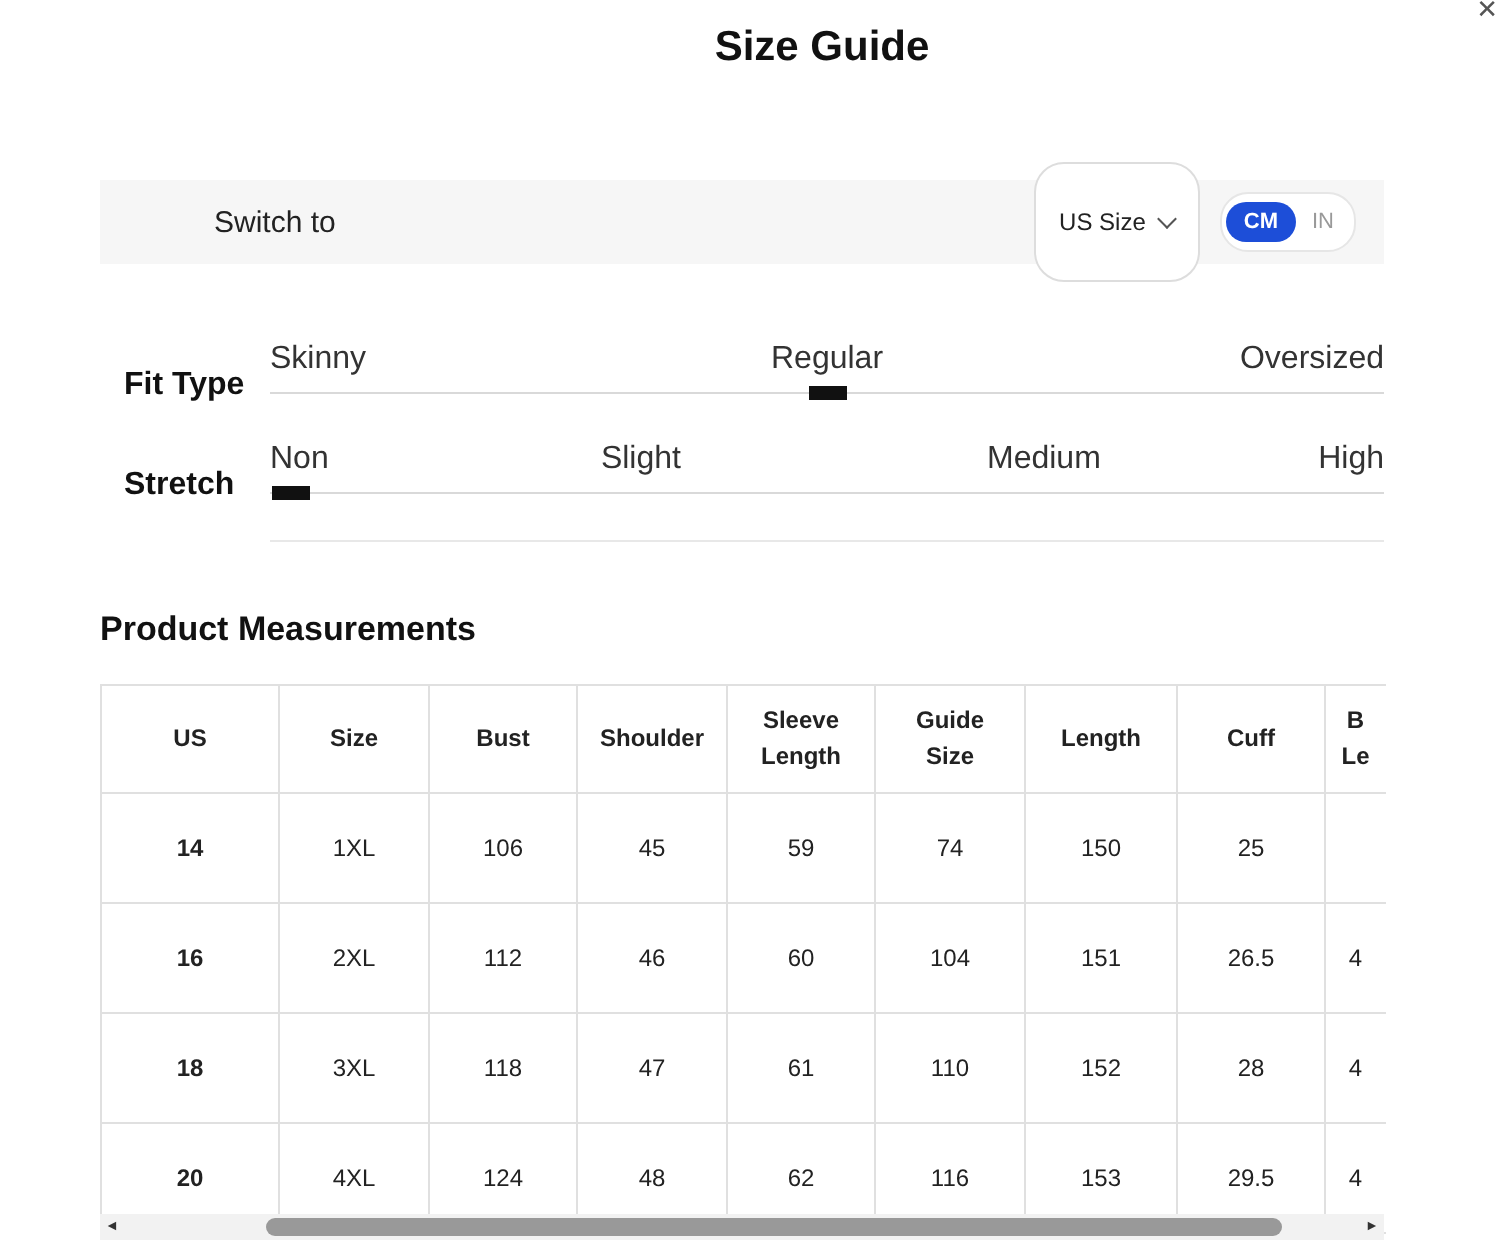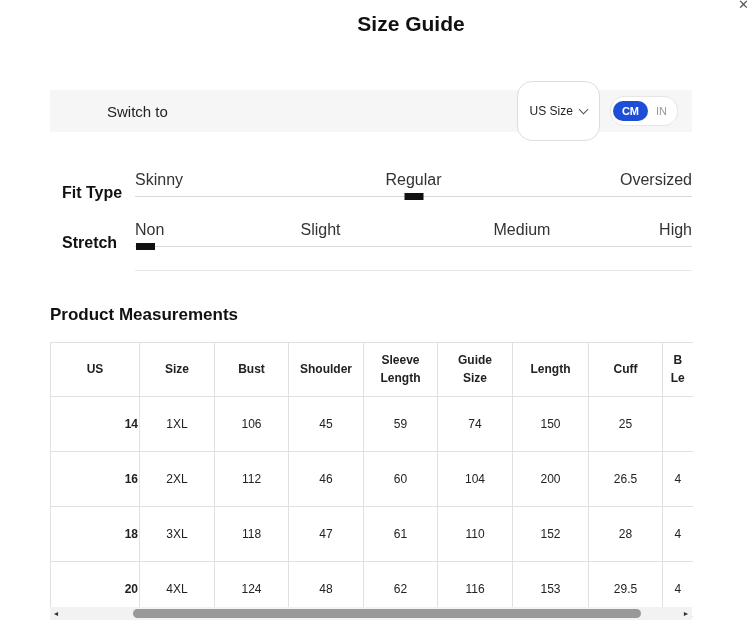--- a/index.html
+++ b/index.html
@@ -61,21 +61,21 @@
   table.meas { width:642px; table-layout:fixed; border-collapse:collapse; }
   col.c0{width:89px} col.c1{width:75px} col.c2{width:74px} col.c3{width:75px}
   col.c4{width:74px} col.c5{width:75px} col.c6{width:76px} col.c7{width:74px} col.c8{width:30px}
   .meas th, .meas td {
     border:1px solid #e0e0e0; text-align:center; vertical-align:middle;
     font-size:12px; color:#222; overflow:hidden;
   }
   .meas th { font-weight:bold; height:51px; white-space:pre-line; line-height:1.45; }
   .meas td { height:52px; font-weight:normal; }
   .meas th:last-child, .meas td:last-child { border-right:none; }
-  .meas td.col-first { font-weight:bold;text-align:right; }
+  .meas td.col-first { font-weight:bold; }
   
   .hscroll {
     position:absolute; left:50px; top:607px; width:642px; height:13px;
     background:#f2f2f2; display:flex; align-items:center;
   }
   .hscroll .arr { font-size:7px; color:#333; width:12px; text-align:center; cursor:pointer; line-height:13px; }
   .hscroll .arr.left { position:absolute; left:0; }
   .hscroll .arr.right { position:absolute; right:0; }
   .hscroll .thumb {
     position:absolute; left:13%; width:79%; top:2px; height:9px;
@@ -173,21 +173,21 @@
             <td>25</td>
             <td></td>
           </tr>
           <tr>
             <td class="col-first">16</td>
             <td>2XL</td>
             <td>112</td>
             <td>46</td>
             <td>60</td>
             <td>104</td>
-            <td>200</td>
+            <td>151</td>
             <td>26.5</td>
             <td>4</td>
           </tr>
           <tr>
             <td class="col-first">18</td>
             <td>3XL</td>
             <td>118</td>
             <td>47</td>
             <td>61</td>
             <td>110</td>

